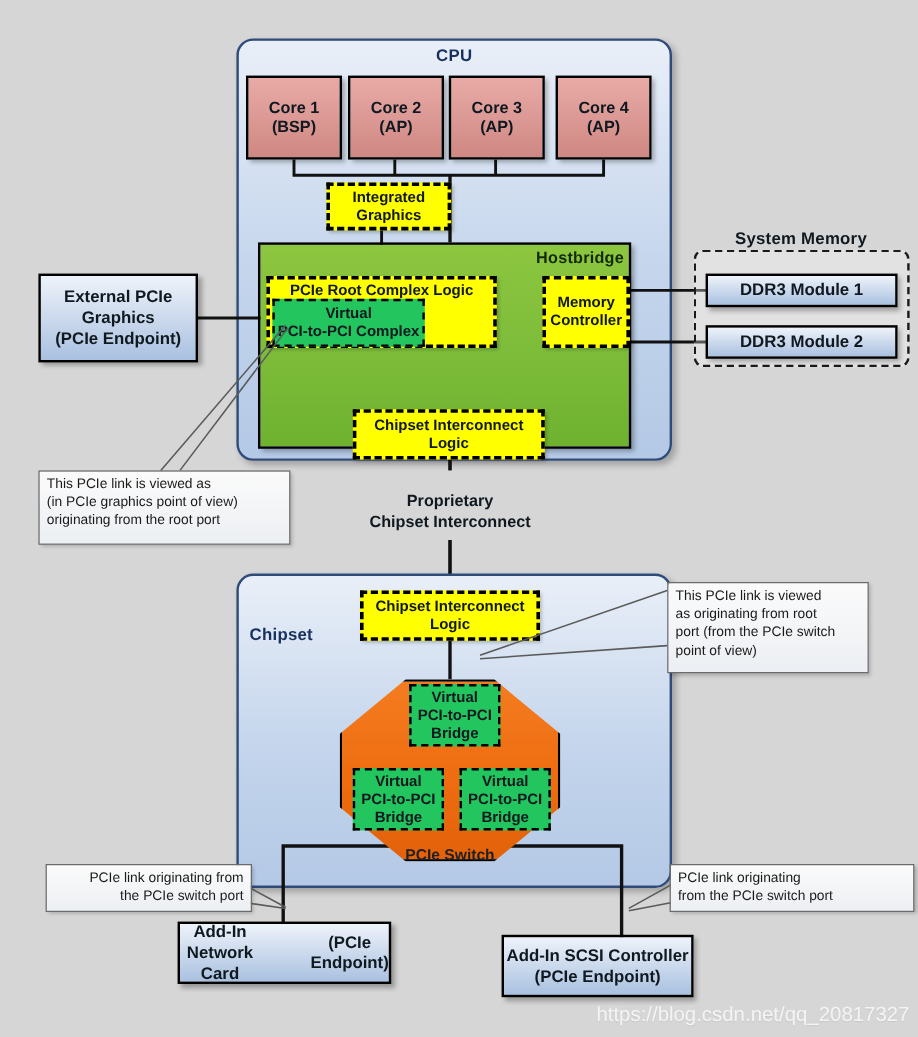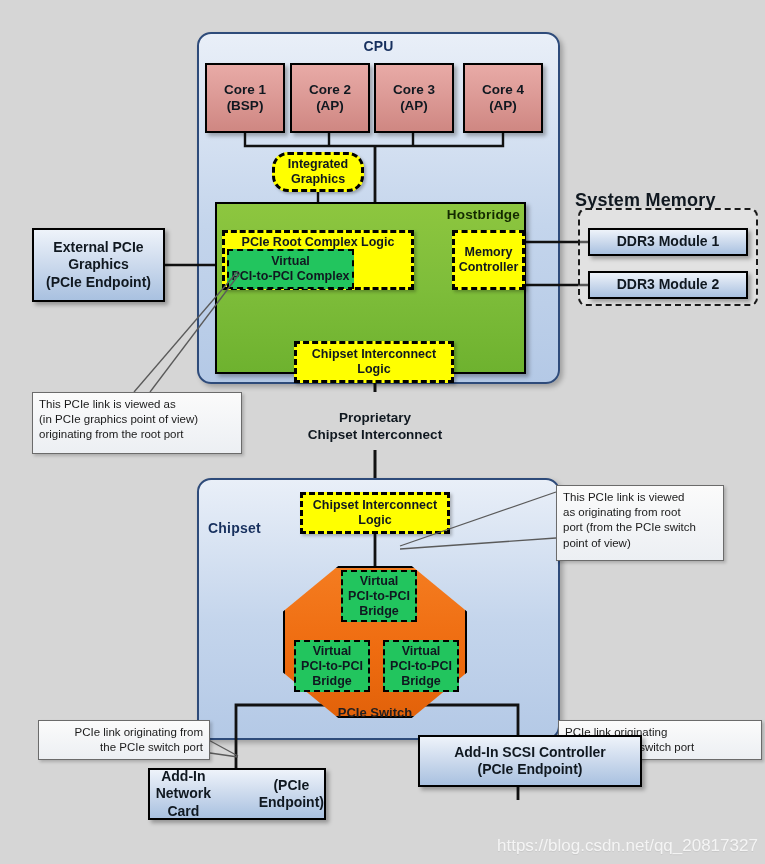--- a/index.html
+++ b/index.html
@@ -148,21 +148,21 @@
   </div>
   <div class="abs corebox ctr" style="left:374px;top:63px;width:80px;height:70px;flex-direction:column;">
     <span>Core 3</span>
     <span>(AP)</span>
   </div>
   <div class="abs corebox ctr" style="left:463px;top:63px;width:80px;height:70px;flex-direction:column;">
     <span>Core 4</span>
     <span>(AP)</span>
   </div>
 
-  <div class="abs ydash ctr" style="left:272px;top:152px;width:92px;height:40px;flex-direction:column;border-radius:16px;">
+  <div class="abs ydash ctr" style="left:272px;top:152px;width:104px;height:40px;flex-direction:column;">
     <span>Integrated</span>
     <span>Graphics</span>
   </div>
 
   <div class="abs greenbox" style="left:215px;top:202px;width:311px;height:172px;"></div>
   <div class="bigbox-label" style="left:420px;top:207px;width:100px;text-align:right;color:#132a00;font-size:13.5px;">Hostbridge</div>
 
   <div class="abs ydash" style="left:222px;top:230px;width:192px;height:60px;">
     <div style="text-align:center;padding-top:2px;">PCIe Root Complex Logic</div>
   </div>
@@ -175,21 +175,21 @@
   <div class="abs ydash ctr" style="left:452px;top:230px;width:73px;height:60px;flex-direction:column;">
     <span>Memory</span>
     <span>Controller</span>
   </div>
 
   <div class="abs ydash ctr" style="left:294px;top:341px;width:160px;height:42px;flex-direction:column;">
     <span>Chipset Interconnect</span>
     <span>Logic</span>
   </div>
 
-  <div class="bigbox-label" style="left:575px;top:190px;width:185px;color:#101820;font-size:18px;">System Memory</div>
+  <div class="bigbox-label" style="left:575px;top:190px;width:185px;text-align:center;color:#101820;font-size:14px;">System Memory</div>
   <div class="abs dotgroup" style="left:578px;top:208px;width:180px;height:98px;"></div>
   <div class="abs bluebox ctr" style="left:588px;top:228px;width:160px;height:28px;">
     <span>DDR3 Module 1</span>
   </div>
   <div class="abs bluebox ctr" style="left:588px;top:271px;width:160px;height:28px;">
     <span>DDR3 Module 2</span>
   </div>
 
   <div class="abs bluebox ctr" style="left:32px;top:228px;width:133px;height:74px;flex-direction:column;">
     <span>External PCIe</span>
@@ -277,20 +277,20 @@
 
   <div class="abs note" style="left:558px;top:720px;width:204px;height:40px;">
     <div>PCIe link originating</div>
     <div>from the PCIe switch port</div>
   </div>
 
   <div class="abs bluebox ctr" style="left:148px;top:768px;width:178px;height:52px;flex-direction:row;gap:42px;">
     <span>Add-In Network Card</span>
     <span>(PCIe Endpoint)</span>
   </div>
-  <div class="abs bluebox ctr" style="left:418px;top:735px;width:224px;height:52px;flex-direction:column;">
+  <div class="abs bluebox ctr" style="left:418px;top:779px;width:160px;height:52px;flex-direction:column;">
     <span>Add-In SCSI Controller</span>
     <span>(PCIe Endpoint)</span>
   </div>
 
   <div class="watermark" style="left:497px;top:836px;">https://blog.csdn.net/qq_20817327</div>
 
 </div>
 
 </body></html>

